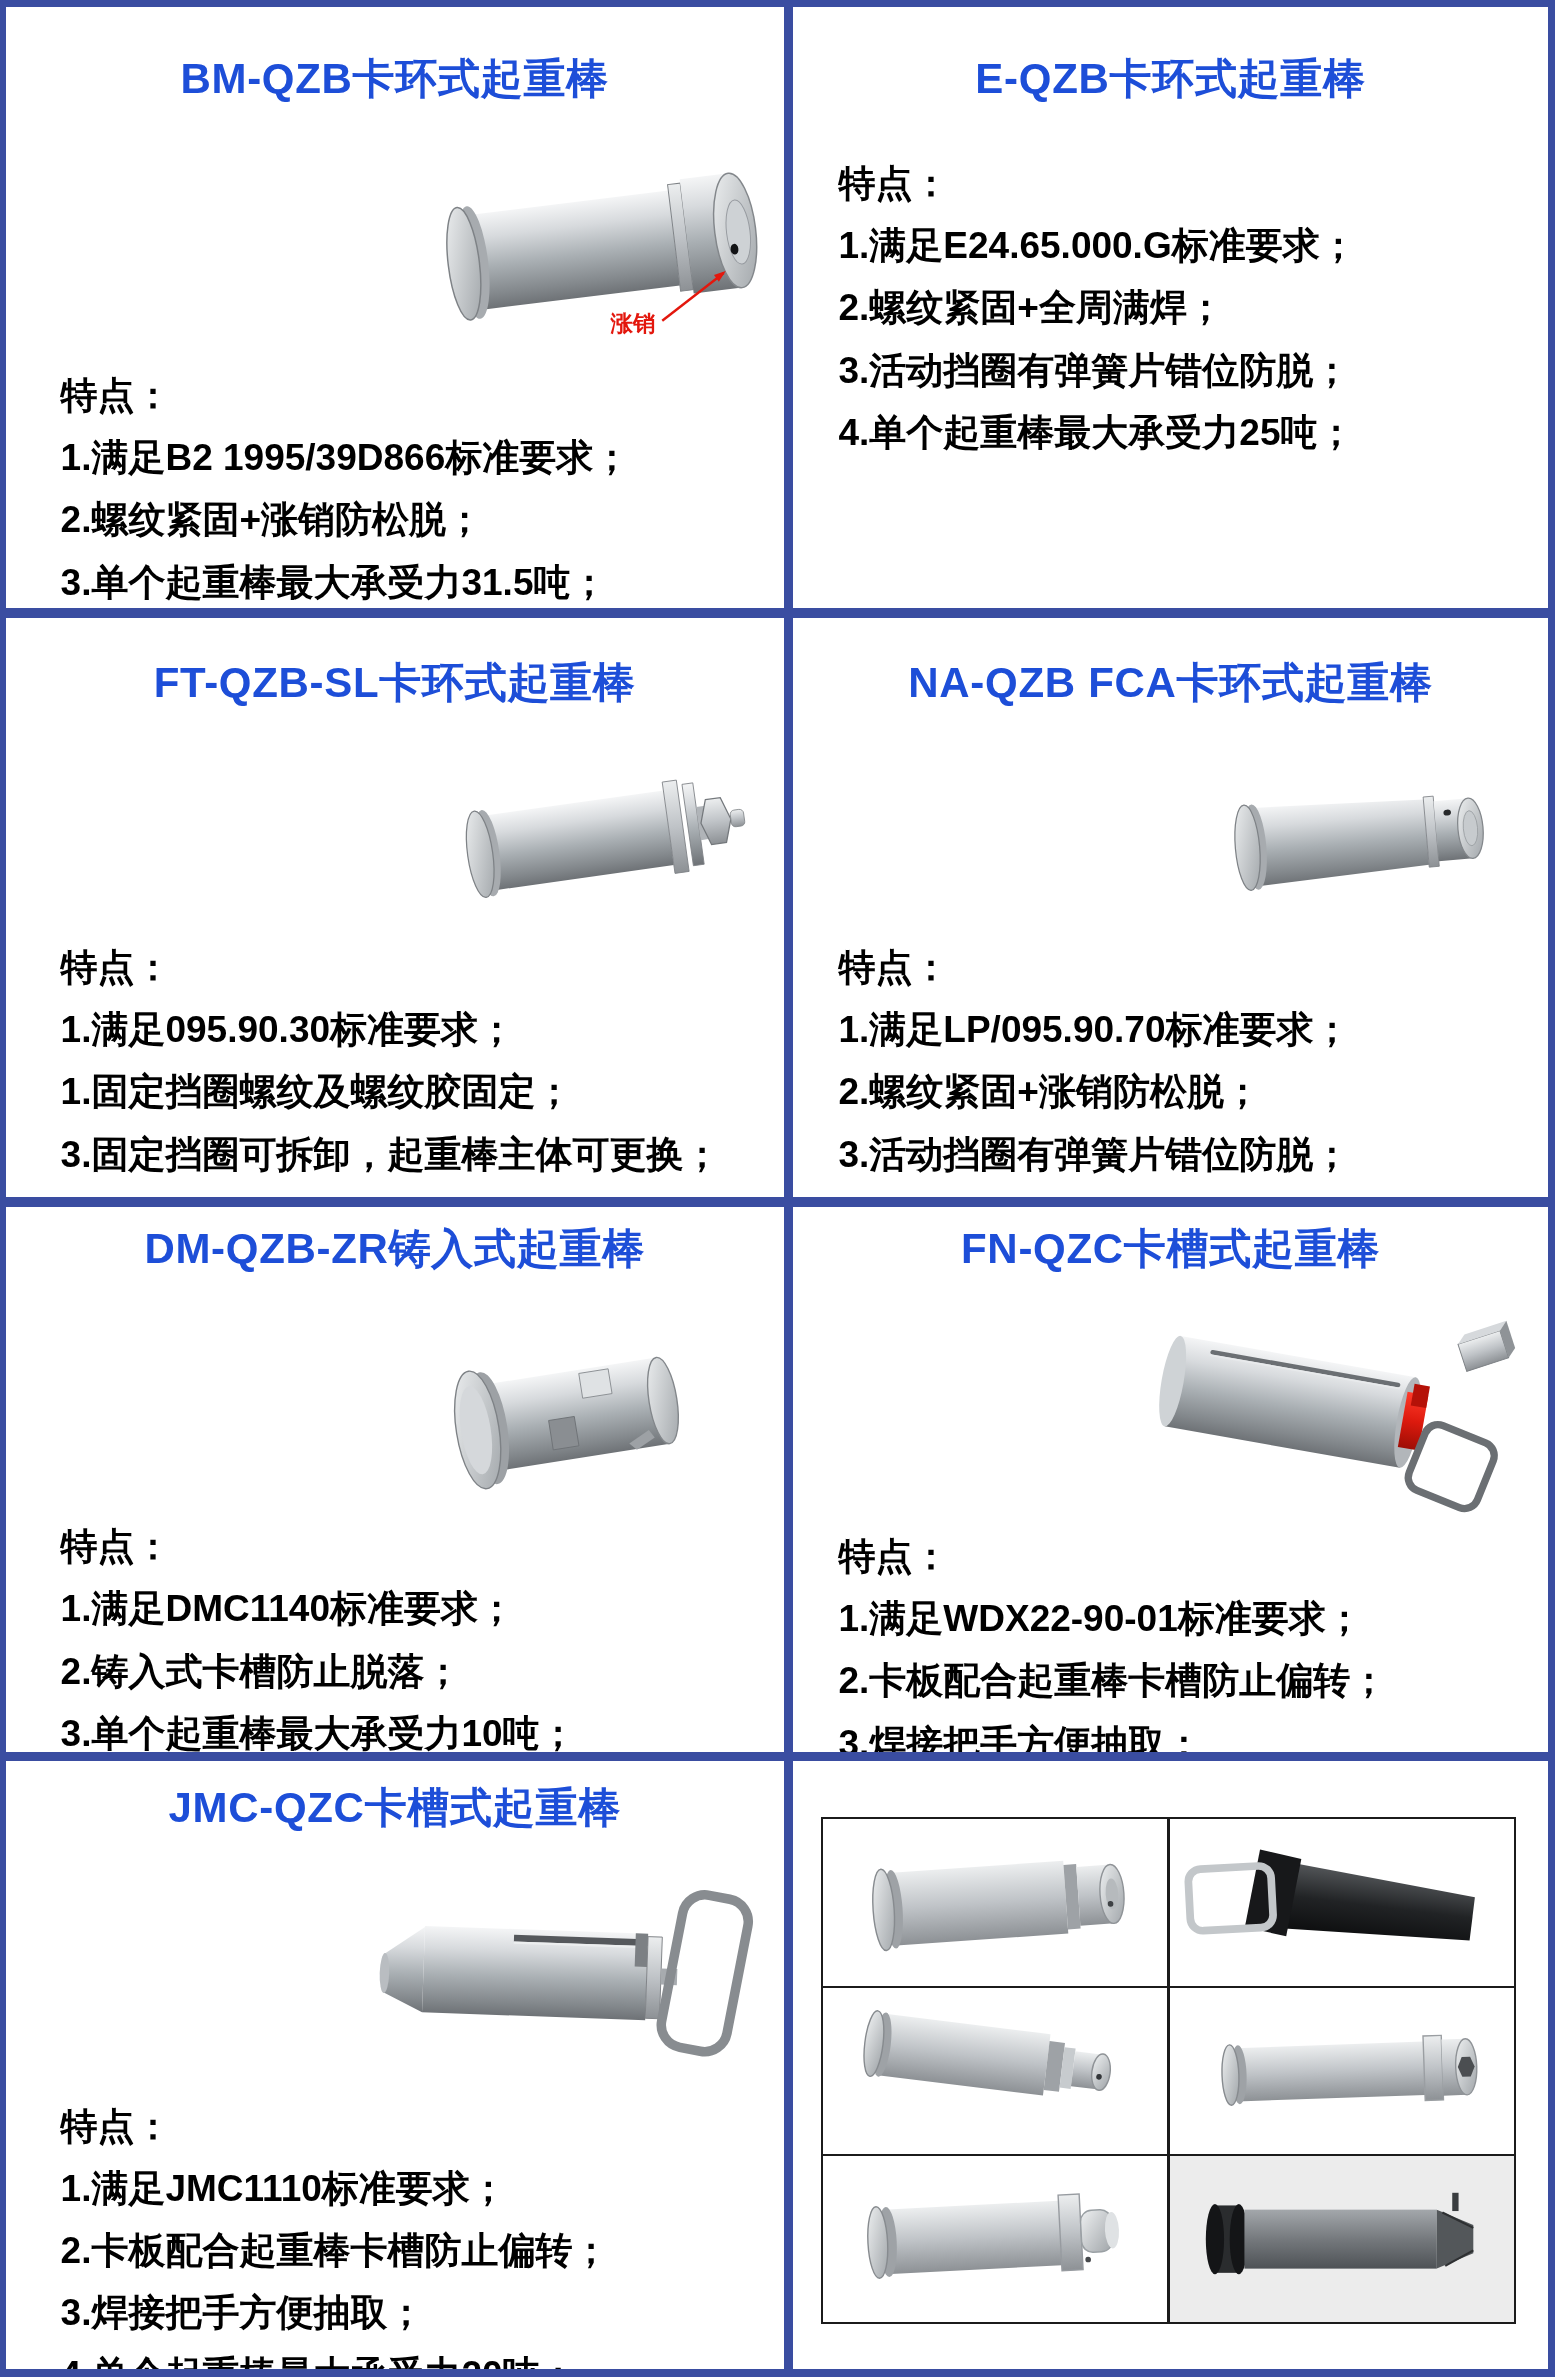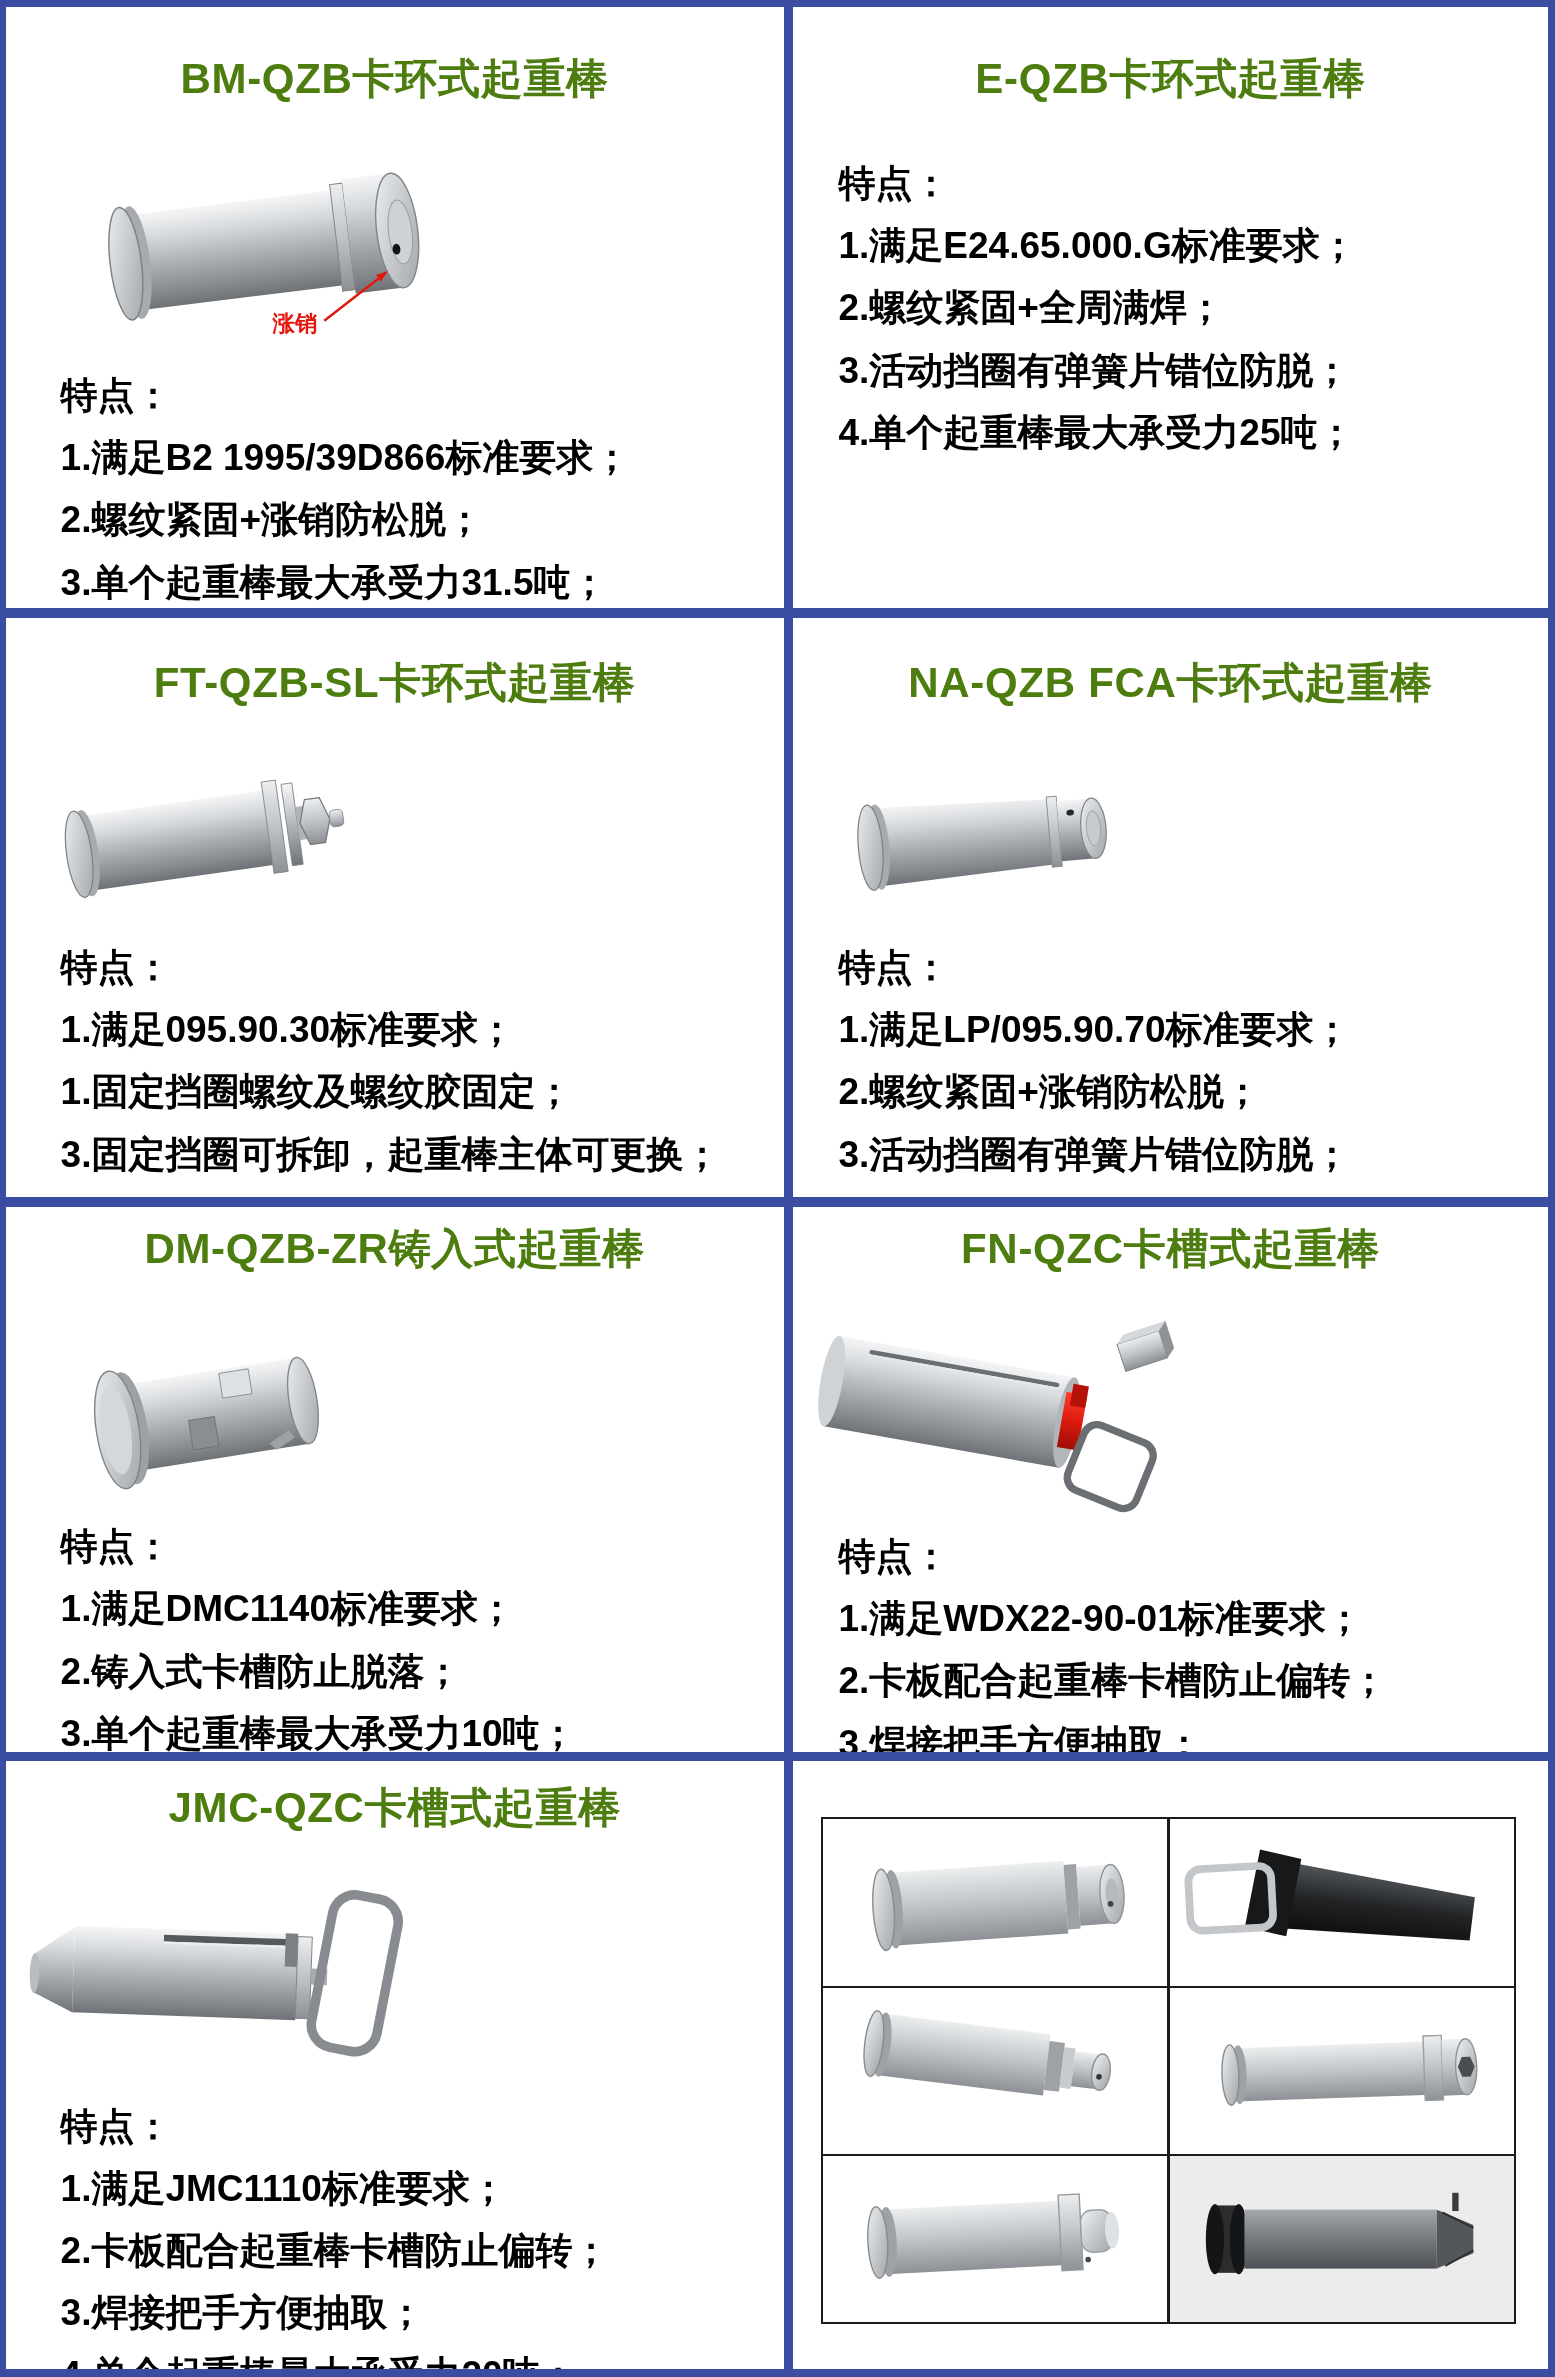--- a/index.html
+++ b/index.html
@@ -13,28 +13,28 @@
     grid-template-rows:601px 579px 545px 1fr;
     gap:9.8px;
     font-family:"Liberation Sans","DejaVu Sans",sans-serif;
   }
   .panel{
     background:#ffffff;
     display:flex;flex-direction:column;align-items:center;
     overflow:hidden;position:relative;
   }
   .panel-title{
-    font-size:42px;font-weight:bold;color:#4d7c0f;
+    font-size:42px;font-weight:bold;color:#1d4ed8;
     text-align:center;white-space:nowrap;letter-spacing:0.7px;
   }
   .p1 .panel-title,.p2 .panel-title{margin-top:44px;}
   .p3 .panel-title,.p4 .panel-title{margin-top:37px;}
   .p5 .panel-title,.p6 .panel-title{margin-top:14px;}
   .p7 .panel-title{margin-top:19px;}
-  .panel-image{display:flex;justify-content:flex-start;width:100%;}
+  .panel-image{display:flex;justify-content:flex-end;width:100%;}
   .art{display:block;}
   .p1 .art{height:205px;margin-top:7px;}
   .p2 .art{height:181px;margin-top:5.6px;}
   .p3 .art{height:176px;margin-top:4.2px;}
   .p4 .art{height:176px;margin-top:4.2px;}
   .p5 .art{height:195px;margin-top:5.6px;}
   .p6 .art{height:202px;margin-top:1.4px;}
   .p7 .art{height:209px;margin-top:4.2px;}
   .features{
     align-self:flex-start;

